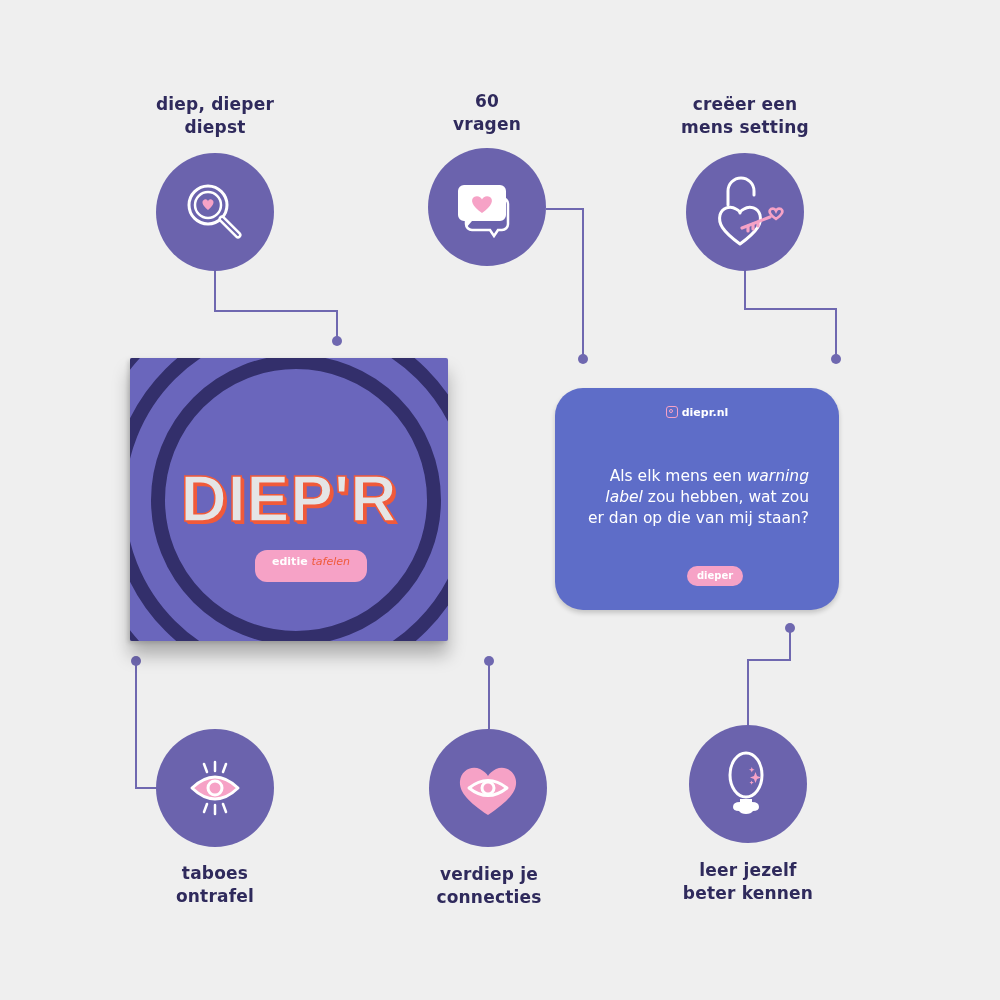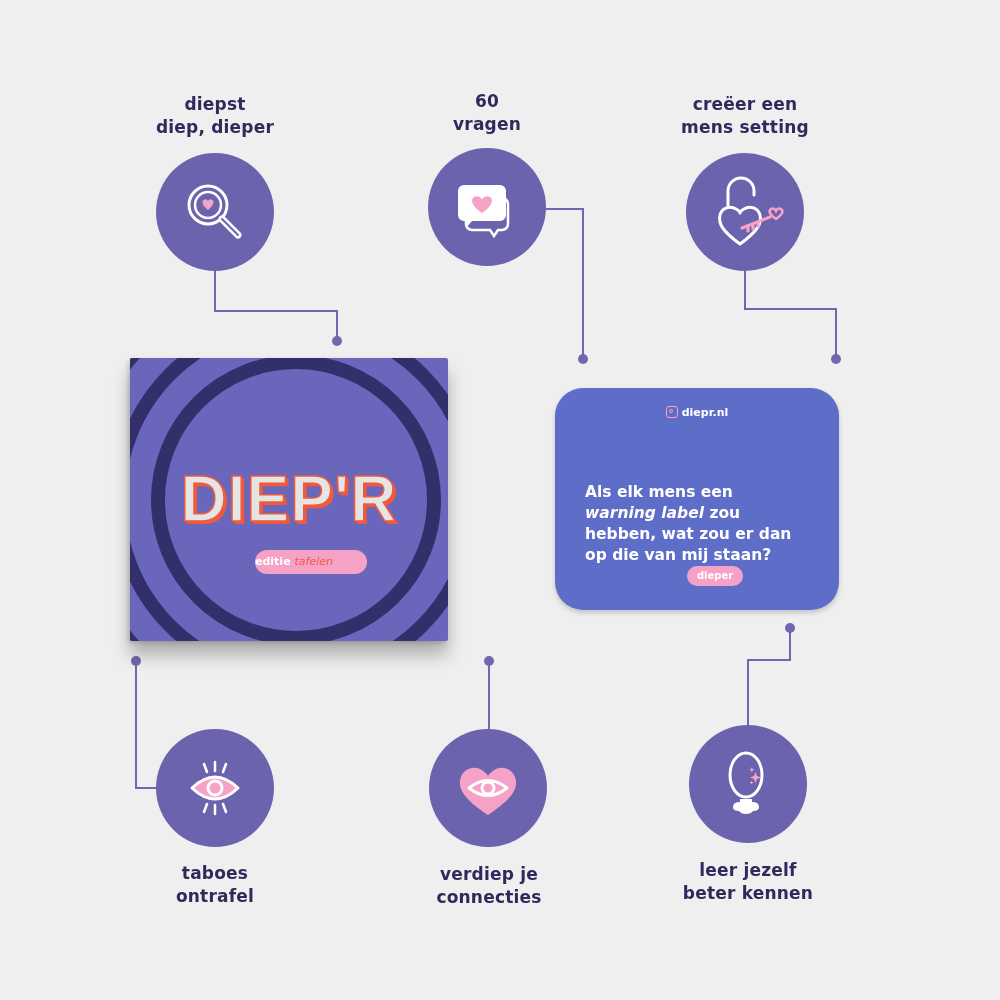--- a/index.html
+++ b/index.html
@@ -28,22 +28,22 @@
   }
   .box svg.rings { position:absolute; left:0; top:0; width:318px; height:283px; }
   .logo {
     position:absolute; left:0; right:0; top:104px; text-align:center;
     font-family:"Liberation Sans", sans-serif; font-weight:bold;
     font-size:64px; letter-spacing:1px; color:#e5e5e5;
     text-shadow: 3px 3px 0 #f05a3a, 2px 2px 0 #f05a3a, 1px 1px 0 #f05a3a;
     -webkit-text-stroke: 1.5px #f05a3a;
   }
   .edition {
-    position:absolute; left:125px; top:192px; width:112px; height:24px;
-    border-radius:12px; background:#f6a2c6; text-align:left;
+    position:absolute; left:125px; top:192px; width:112px; height:32px;
+    border-radius:12px; background:#f6a2c6; text-align:center;
     font-size:11px; line-height:24px; font-weight:bold;
   }
   .edition .e1 { color:#ffffff; }
   .edition .e2 { color:#f05a3a; font-style:italic; font-weight:normal; }
 
   
   .card {
     position:absolute; left:555px; top:388px; width:284px; height:222px;
     background:#5e6dc8; border-radius:28px;
     box-shadow: 0 3px 5px rgba(0,0,0,0.18);
@@ -54,22 +54,22 @@
   }
   .card .ig {
     display:inline-block; width:10px; height:10px; border:1.6px solid #f6a2c6;
     border-radius:3px; position:relative; vertical-align:-2px; margin-right:4px;
   }
   .card .ig::after {
     content:""; position:absolute; left:2.3px; top:2.3px; width:4px; height:4px;
     border:1.3px solid #f6a2c6; border-radius:50%; box-sizing:border-box;
   }
   .card .question {
-    position:absolute; left:30px; right:30px; top:94px; text-align:left;
-    color:#ffffff; font-weight:bold; font-size:15.5px; line-height:21px;
+    position:absolute; left:30px; right:30px; top:78px; text-align:right;
+    color:#ffffff; font-weight:normal; font-size:15.5px; line-height:21px;
   }
   .card .question em { font-style:italic; }
   .card .level {
     position:absolute; left:132px; top:178px; width:56px; height:20px; border-radius:10px;
     background:#f6a2c6; color:#ffffff; font-size:10px; font-weight:bold;
     text-align:center; line-height:20px;
   }
 </style>
 </head>
 <body>
@@ -94,22 +94,22 @@
     <circle cx="583" cy="359" r="5"></circle>
     <circle cx="836" cy="359" r="5"></circle>
     <circle cx="136" cy="661" r="5"></circle>
     <circle cx="489" cy="661" r="5"></circle>
     <circle cx="790" cy="628" r="5"></circle>
   </g>
 </svg>
 
 <div>
   <div class="label" style="left:115px; top:93px;">
+    <div>diep, dieper</div>
     <div>diepst</div>
-    <div>diep, dieper</div>
   </div>
   <div class="circle" style="left:156px; top:153px;">
     <svg viewBox="0 0 118 118">
       <circle cx="52" cy="52" r="19" stroke="#fff" stroke-width="3" fill="none"></circle>
       <circle cx="52" cy="52" r="13" stroke="#fff" stroke-width="2.5" fill="none"></circle>
       <path d="M66 66 L82 82" stroke="#fff" stroke-width="7" stroke-linecap="round"></path>
       <path d="M66 66 L82 82" stroke="#6b63ad" stroke-width="2" stroke-linecap="round"></path>
       <path d="M52 57 C46 52 45 48 48.5 46.5 C50.5 45.8 52 47.5 52 48.5 C52 47.5 53.5 45.8 55.5 46.5 C59 48 58 52 52 57 Z" fill="#f6a2c6"></path>
     </svg>
   </div>

